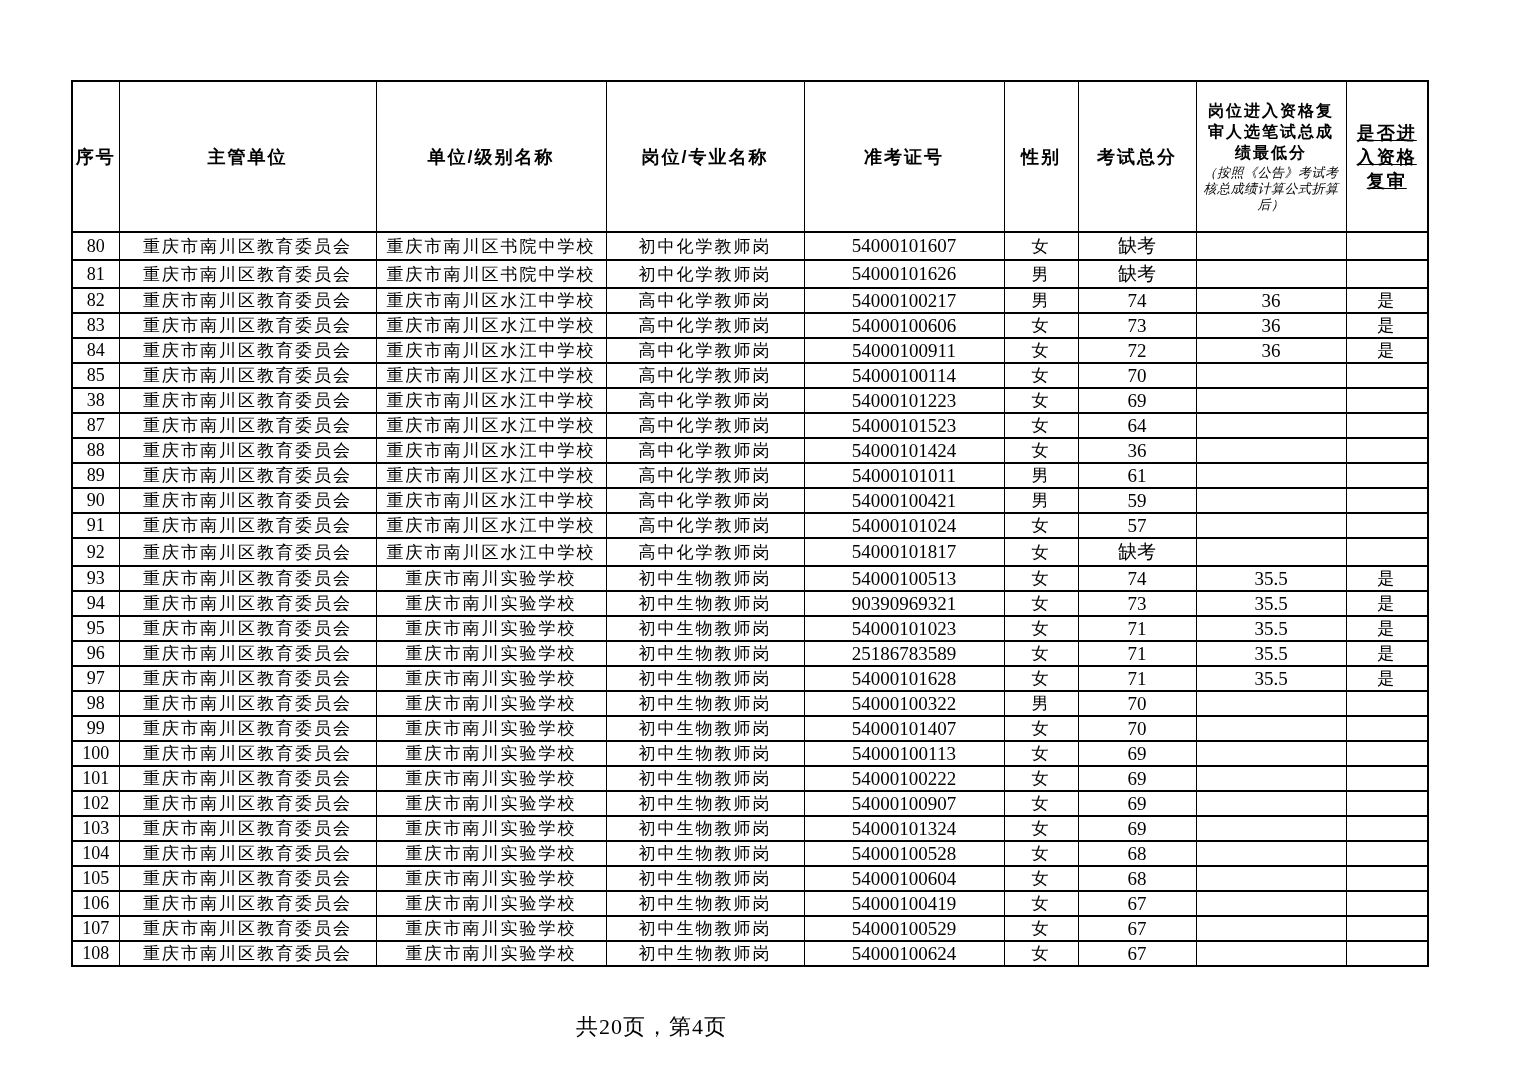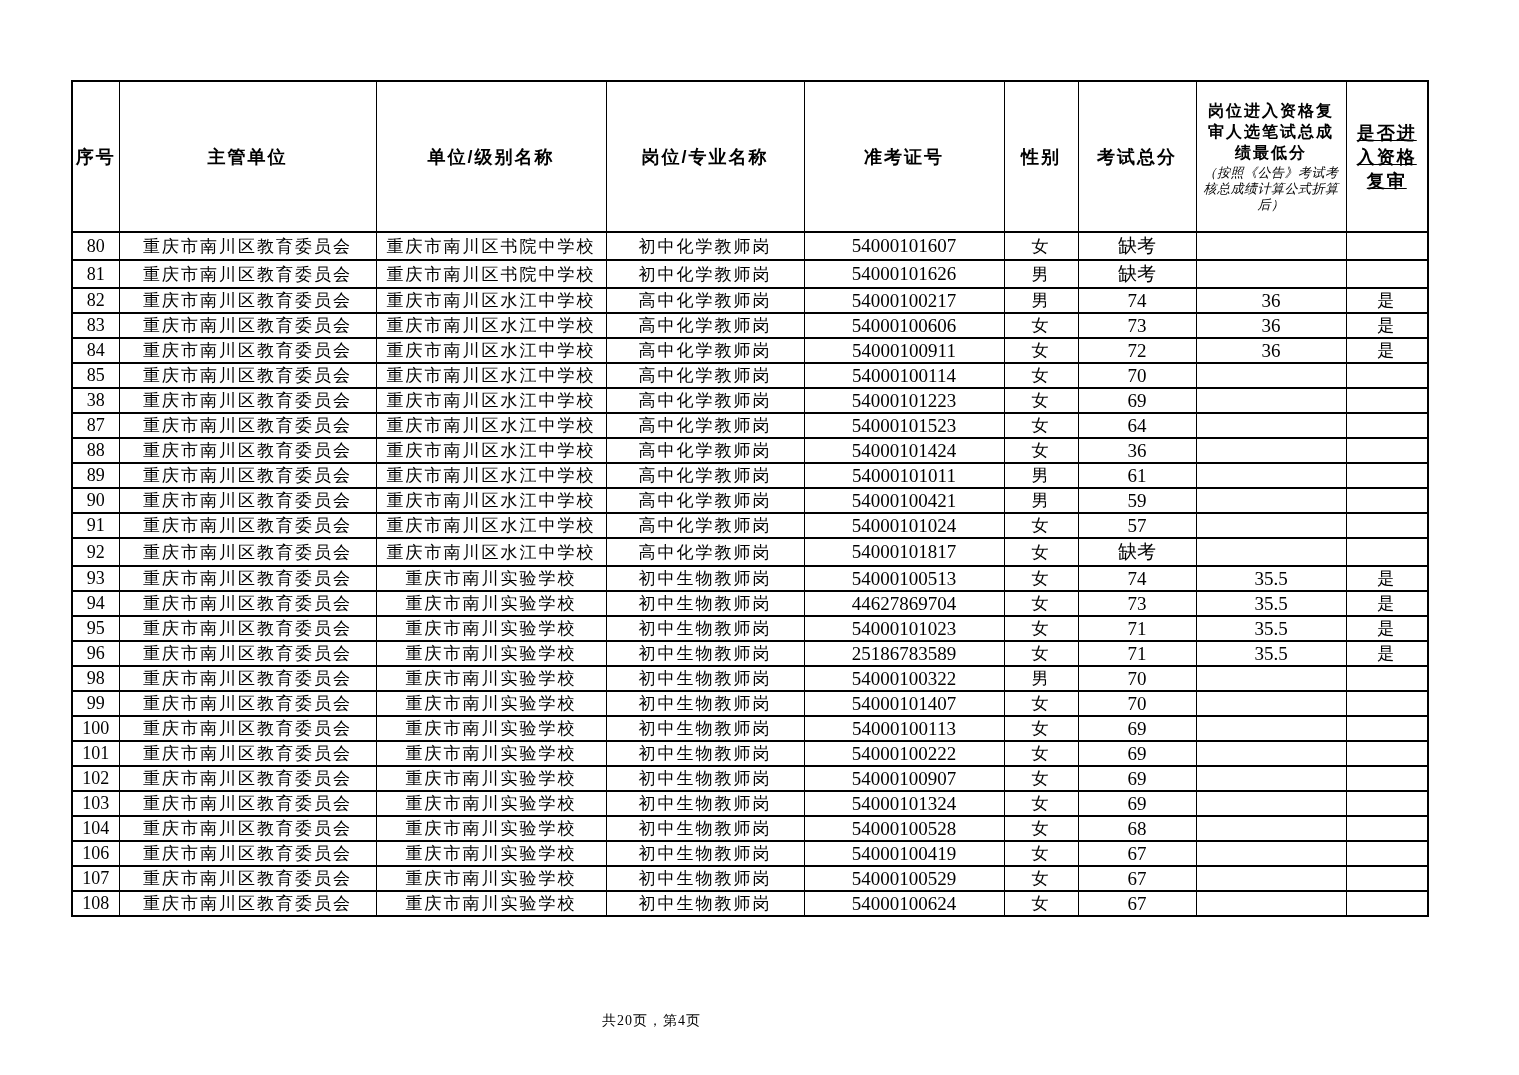--- a/index.html
+++ b/index.html
@@ -72,21 +72,21 @@
     font-size: 17px;
     letter-spacing: 2px;
   }
   td.c0 { font-size: 18px; }
   .footer {
     position: absolute;
     left: 0;
     top: 1012px;
     width: 1303px;
     text-align: center;
-    font-size: 14px;
+    font-size: 22px;
     letter-spacing: 1px;
     font-family: "Liberation Serif", serif;
   }
 </style>
 </head>
 <body>
 
 <div class="page">
   <table class="results">
     <colgroup>
@@ -269,21 +269,21 @@
           <td class="c5">女</td>
           <td class="c6">74</td>
           <td class="c7">35.5</td>
           <td class="c8">是</td>
         </tr>
         <tr>
           <td class="c0">94</td>
           <td class="c1">重庆市南川区教育委员会</td>
           <td class="c2">重庆市南川实验学校</td>
           <td class="c3">初中生物教师岗</td>
-          <td class="c4">44627869704</td>
+          <td class="c4">90390969321</td>
           <td class="c5">女</td>
           <td class="c6">73</td>
           <td class="c7">35.5</td>
           <td class="c8">是</td>
         </tr>
         <tr>
           <td class="c0">95</td>
           <td class="c1">重庆市南川区教育委员会</td>
           <td class="c2">重庆市南川实验学校</td>
           <td class="c3">初中生物教师岗</td>
@@ -292,20 +292,31 @@
           <td class="c6">71</td>
           <td class="c7">35.5</td>
           <td class="c8">是</td>
         </tr>
         <tr>
           <td class="c0">96</td>
           <td class="c1">重庆市南川区教育委员会</td>
           <td class="c2">重庆市南川实验学校</td>
           <td class="c3">初中生物教师岗</td>
           <td class="c4">25186783589</td>
+          <td class="c5">女</td>
+          <td class="c6">71</td>
+          <td class="c7">35.5</td>
+          <td class="c8">是</td>
+        </tr>
+        <tr>
+          <td class="c0">97</td>
+          <td class="c1">重庆市南川区教育委员会</td>
+          <td class="c2">重庆市南川实验学校</td>
+          <td class="c3">初中生物教师岗</td>
+          <td class="c4">54000101628</td>
           <td class="c5">女</td>
           <td class="c6">71</td>
           <td class="c7">35.5</td>
           <td class="c8">是</td>
         </tr>
         <tr>
           <td class="c0">98</td>
           <td class="c1">重庆市南川区教育委员会</td>
           <td class="c2">重庆市南川实验学校</td>
           <td class="c3">初中生物教师岗</td>
@@ -369,20 +380,31 @@
           <td class="c6">69</td>
           <td class="c7"></td>
           <td class="c8"></td>
         </tr>
         <tr>
           <td class="c0">104</td>
           <td class="c1">重庆市南川区教育委员会</td>
           <td class="c2">重庆市南川实验学校</td>
           <td class="c3">初中生物教师岗</td>
           <td class="c4">54000100528</td>
+          <td class="c5">女</td>
+          <td class="c6">68</td>
+          <td class="c7"></td>
+          <td class="c8"></td>
+        </tr>
+        <tr>
+          <td class="c0">105</td>
+          <td class="c1">重庆市南川区教育委员会</td>
+          <td class="c2">重庆市南川实验学校</td>
+          <td class="c3">初中生物教师岗</td>
+          <td class="c4">54000100604</td>
           <td class="c5">女</td>
           <td class="c6">68</td>
           <td class="c7"></td>
           <td class="c8"></td>
         </tr>
         <tr>
           <td class="c0">106</td>
           <td class="c1">重庆市南川区教育委员会</td>
           <td class="c2">重庆市南川实验学校</td>
           <td class="c3">初中生物教师岗</td>

